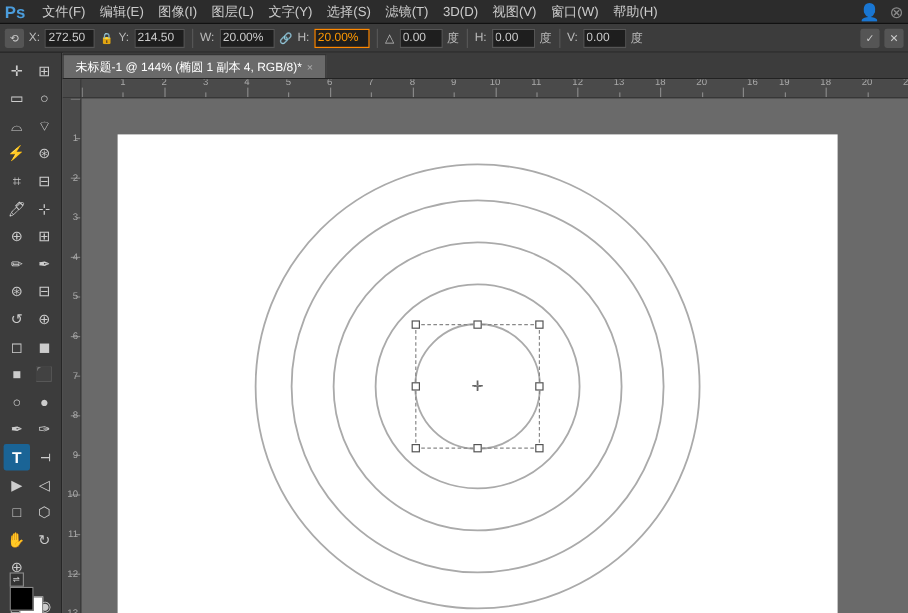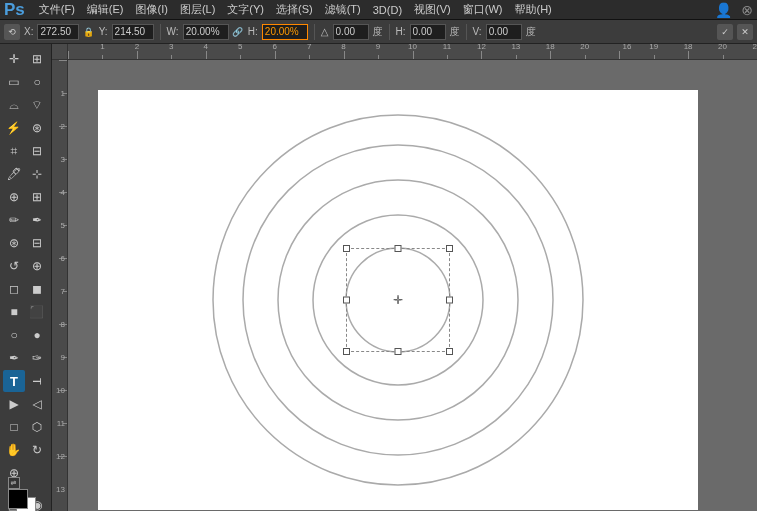--- a/index.html
+++ b/index.html
@@ -11,21 +11,21 @@
       height: 20px;
       background: #2c2c2c;
       display: flex;
       align-items: center;
       padding: 0 4px;
       border-bottom: 1px solid #111;
     }
     .ps-logo {
       color: #4b9ddc;
       font-weight: bold;
-      font-size: 17px;
+      font-size: 14px;
       margin-right: 8px;
     }
     .menu-item {
       color: #ccc;
       font-size: 11px;
       padding: 2px 6px;
       cursor: pointer;
     }
 
     
@@ -371,20 +371,26 @@
 
     <div style="margin-top:4px; display:flex; gap:2px;">
       <div class="tool-btn">▤</div>
       <div class="tool-btn">◉</div>
     </div>
 
   </div>
 
   <div id="canvas-area">
 
+    <div id="tab-bar">
+      <div class="tab active">
+        <span>未标题-1 @ 144% (椭圆 1 副本 4, RGB/8)*</span>
+        <span class="tab-close">×</span>
+      </div>
+    </div>
 
     <div style="display:flex; flex-direction:column; flex:1; overflow:hidden;">
 
       <div style="display:flex; height:16px; flex-shrink:0;">
         <div style="width:16px; height:16px; background:#4a4a4a; border-right:1px solid #333; border-bottom:1px solid #333; flex-shrink:0;"></div>
         <div id="ruler-top" style="flex:1; height:16px; background:#4a4a4a; border-bottom:1px solid #333; position:relative; overflow:hidden;">
 
         <div class="ruler-h-tick" style="left: 0px; height: 8px;"></div>
             <div class="ruler-h-label" style="left: 0px; bottom: 8px;"></div>
             <div class="ruler-h-tick" style="left: 34.45px; height: 4px;"></div>

